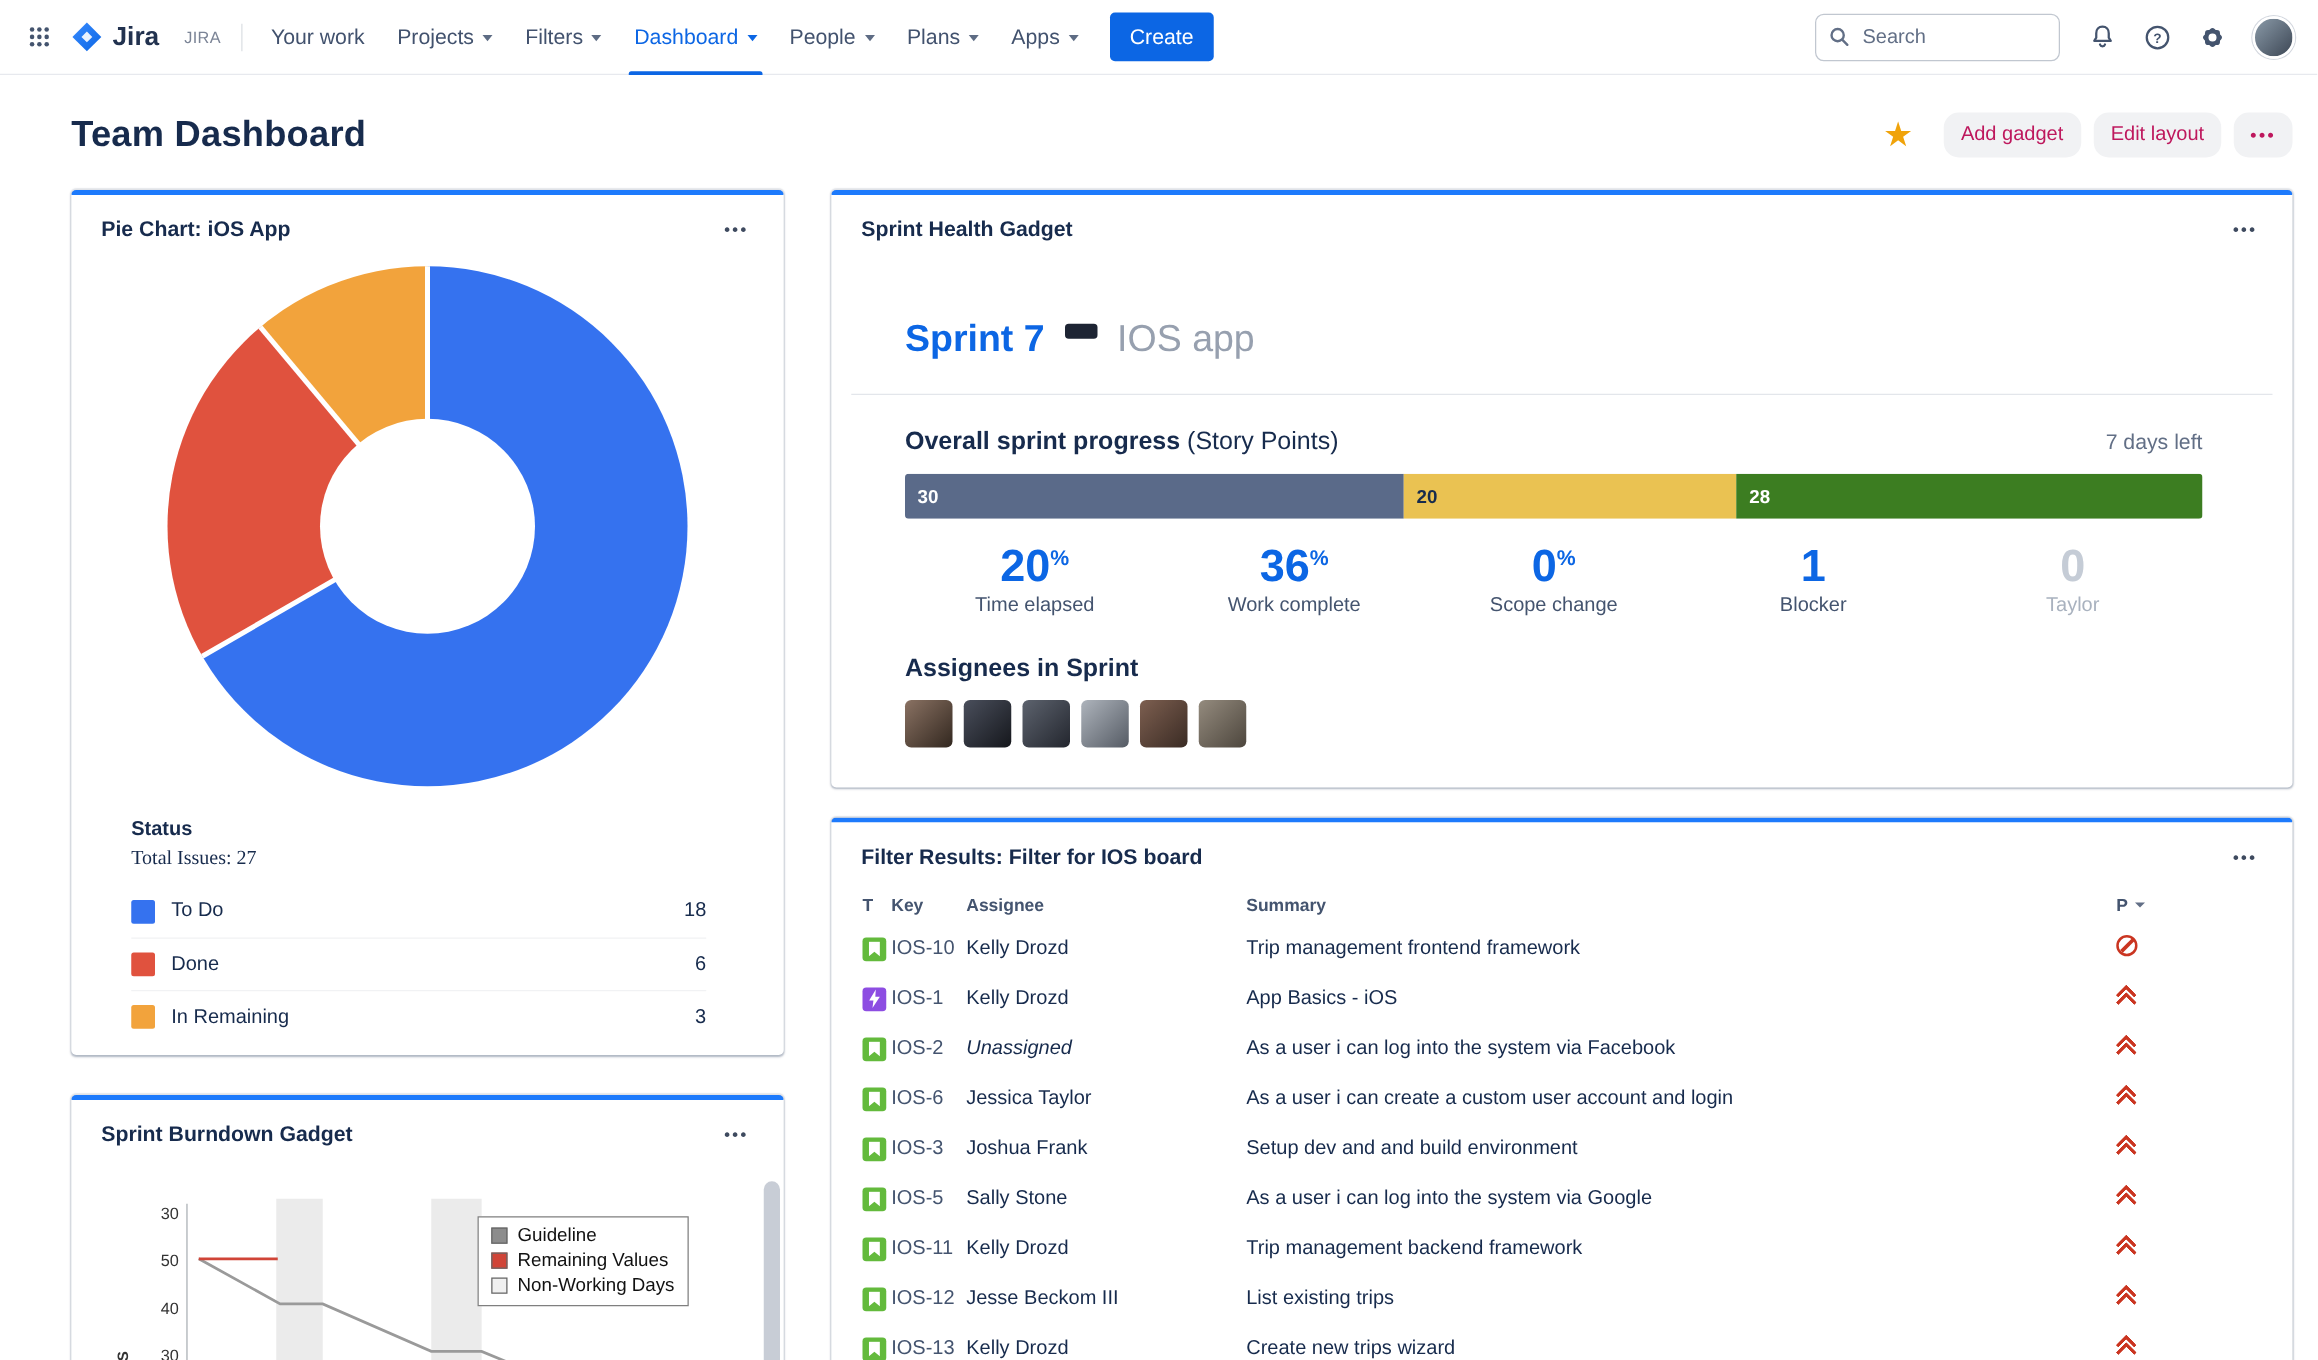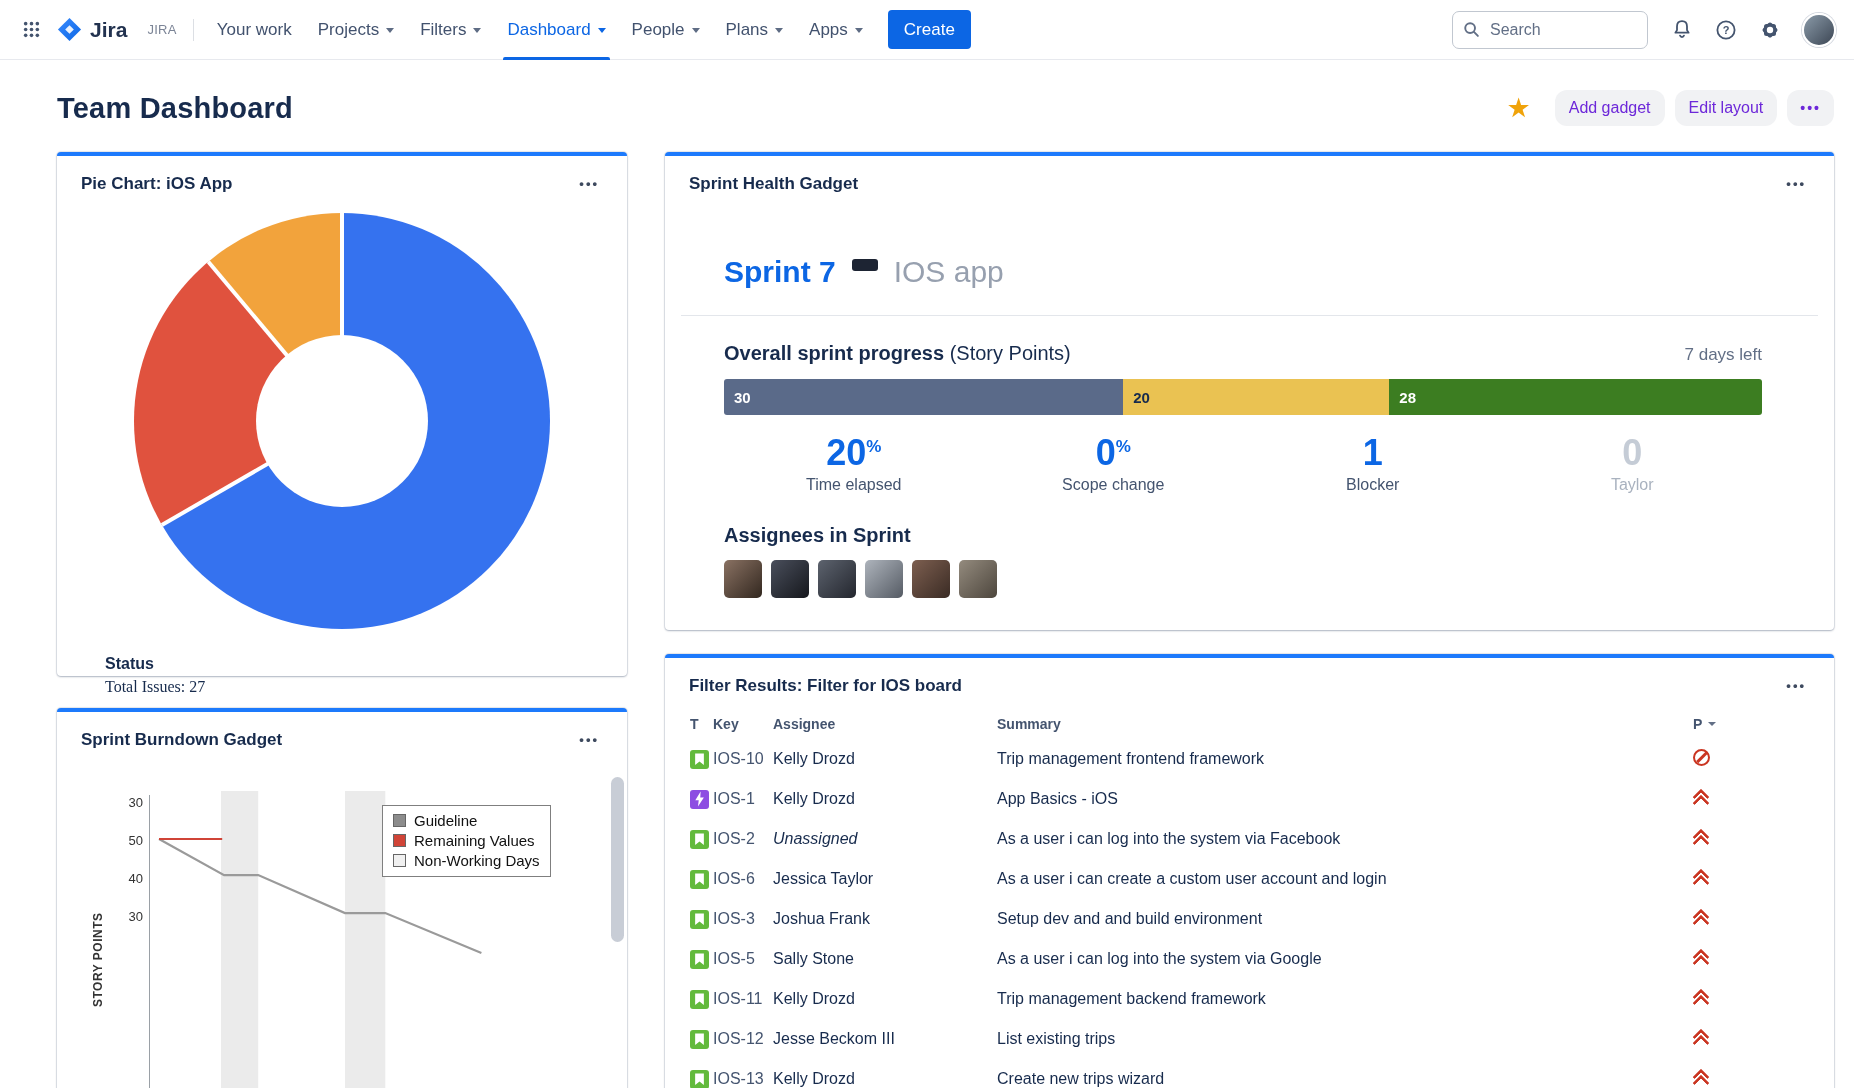--- a/index.html
+++ b/index.html
@@ -27,32 +27,32 @@
   .search-box input { border:none; outline:none; font-size:16px; width:132px; color:#172B4D; font-family:inherit; background:transparent; }
   .search-box input::placeholder { color:#626F86; }
   .icon-btn { width:40px; height:40px; display:flex; align-items:center; justify-content:center; border-radius:50%; background:none; border:none; cursor:pointer; }
   .nav-avatar { width:34px; height:34px; border-radius:50%; background:linear-gradient(135deg,#8a9aa8,#3c4654); margin-left:8px; box-shadow:0 0 0 1px #d5d9e0; cursor:pointer; border:2px solid #fff; }
   
   .page { padding:0 20px 0 57px; }
   .page-head { display:flex; align-items:center; justify-content:space-between; margin-top:28px; height:40px; }
   .page-title { font-size:29px; font-weight:700; color:#172B4D; letter-spacing:.2px; }
   .head-actions { display:flex; align-items:center; gap:10px; }
   .star-btn { font-size:27px; color:#F0A30A; background:none; border:none; margin-right:8px; line-height:1; cursor:pointer; }
-  .btn { height:36px; background:#F1F2F4; border:none; border-radius:12px; font-size:16px; font-weight:500; color:#6d28d9; padding:0 14px; font-family:inherit; cursor:pointer; }
+  .btn { height:36px; background:#F1F2F4; border:none; border-radius:12px; font-size:16px; font-weight:500; color:#be185d; padding:0 14px; font-family:inherit; cursor:pointer; }
   .btn.more { font-size:14px; letter-spacing:2px; font-weight:700; padding:0 13px; }
   
   .columns { display:flex; gap:38px; margin-top:24px; align-items:flex-start; }
   .col-left { width:570px; flex:none; display:flex; flex-direction:column; gap:32px; }
   .col-right { width:1169px; flex:none; display:flex; flex-direction:column; gap:24px; }
   .card { background:#fff; border-radius:4px; border-top:4px solid #1D7AFC; box-shadow:0 1px 2px rgba(9,30,66,.25), 0 0 1px 1px rgba(9,30,66,.10); position:relative; }
   .card-head { display:flex; align-items:center; justify-content:space-between; padding:16px 22px 8px 24px; }
   .card-title { font-size:17px; font-weight:700; color:#172B4D; }
   .dots-btn { border:none; background:none; color:#3E4A5F; font-size:13px; letter-spacing:2px; font-weight:700; cursor:pointer; line-height:1; padding:5px 6px; }
   
-  .pie-card { height:524px; }
+  .pie-card { height:692px; }
   .donut { width:416px; height:416px; border-radius:50%; margin:10px auto 0; position:relative; }
   .donut-sep { position:absolute; left:calc(50% - 2px); top:0; width:4px; height:50%; background:#fff; transform-origin:50% 100%; }
   .donut-hole { position:absolute; left:50%; top:50%; width:172px; height:172px; margin:-86px 0 0 -86px; border-radius:50%; background:#fff; }
   .pie-legend { padding:26px 62px 0 48px; }
   .legend-heading { font-size:16px; font-weight:700; }
   .legend-total { font-size:16px; margin-top:5px;font-family:Liberation Serif, serif; }
   .legend-rows { margin-top:12px; }
   .legend-row { display:flex; align-items:center; gap:13px; height:42px; }
   .legend-row + .legend-row { border-top:1px solid #F1F2F4; }
   .swatch { width:19px; height:19px; border-radius:2px; flex:none; }
@@ -340,20 +340,24 @@
             <div class="sh-seg" style="width: 35.8974%; background: rgb(60, 125, 33); color: rgb(255, 255, 255);">
                 <span>28</span>
               </div>
           </div>
           <div class="sh-stats">
             <div class="sh-stat">
               <div class="sh-num"><span>20</span><sup>%</sup></div>
               <div class="sh-stat-label">Time elapsed</div>
             </div>
             <div class="sh-stat">
+              <div class="sh-num"><span>36</span><sup>%</sup></div>
+              <div class="sh-stat-label">Work complete</div>
+            </div>
+            <div class="sh-stat">
               <div class="sh-num"><span>0</span><sup>%</sup></div>
               <div class="sh-stat-label">Scope change</div>
             </div>
             <div class="sh-stat">
               <div class="sh-num"><span>1</span><sup></sup></div>
               <div class="sh-stat-label">Blocker</div>
             </div>
             <div class="sh-stat muted">
               <div class="sh-num"><span>0</span><sup></sup></div>
               <div class="sh-stat-label">Taylor</div>

